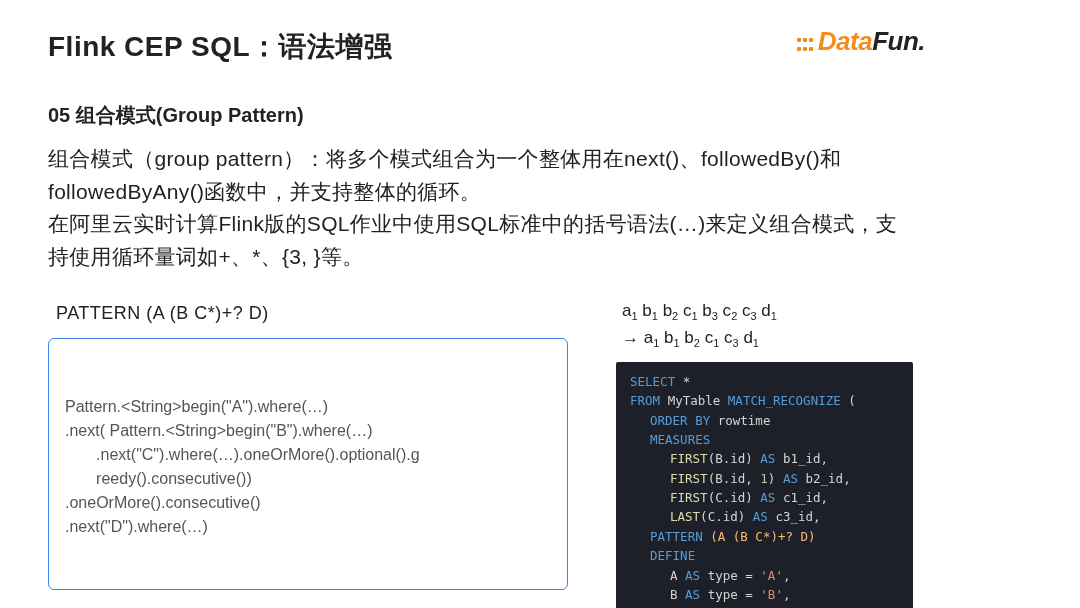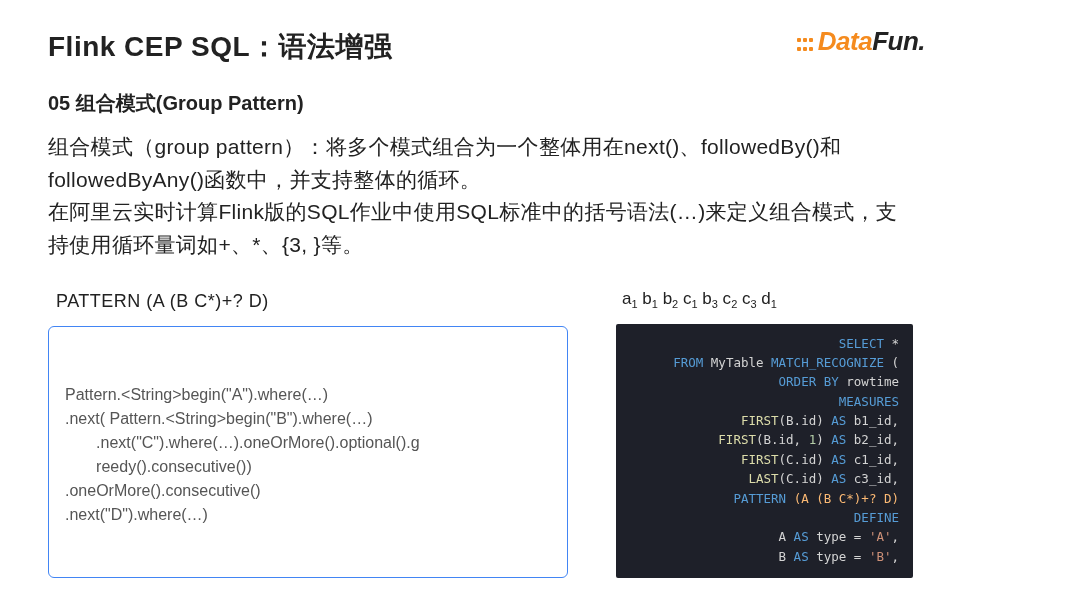--- a/index.html
+++ b/index.html
@@ -4,37 +4,37 @@
 <style>
   * { margin: 0; padding: 0; box-sizing: border-box; }
   html, body { width: 1080px; height: 608px; background: #fff; font-family: "Microsoft YaHei", "PingFang SC", Arial, sans-serif; color: #222; overflow: hidden; }
   .slide { position: relative; width: 961px; height: 608px; padding: 28px 48px 20px 48px; }
   .title { font-size: 28px; font-weight: 800; letter-spacing: 0.5px; }
   .logo { position: absolute; top: 26px; right: 36px; font-size: 26px; font-weight: 900; font-style: italic; letter-spacing: -0.5px; }
   .logo .dots { display:inline-block; vertical-align: middle; margin-right:4px; line-height: 0; }
   .logo .d1 { color: #f58b1e; }
   .logo .d2 { color: #222; }
   .logo-dot { display:inline-block; width:4px; height:4px; background:#f58b1e; margin:1px; border-radius:1px; }
-  .subhead { margin-top: 24px; font-size: 20px; font-weight: 700; }
+  .subhead { margin-top: 36px; font-size: 20px; font-weight: 700; }
   .desc { margin-top: 14px; font-size: 21px; line-height: 1.55; max-width: 960px; font-weight: 500; letter-spacing: 0.3px; }
   .cols { display: flex; margin-top: 26px; gap: 48px; }
   .left { flex: 0 0 520px; }
   .right { flex: 1; }
   .pattern-head { font-size: 18px; margin: 4px 0 14px 8px; letter-spacing: 0.5px; }
   .java-box { border: 1.5px solid #4285f4; border-radius: 6px; padding: 56px 18px 36px 16px; min-height: 252px; }
   .java-code { font-family: Arial, sans-serif; font-size: 16px; color: #555; line-height: 1.5; white-space: pre; }
   .seq { font-size: 17px; margin-bottom: 10px; line-height: 1.45; padding-left: 6px; }
   .seq sub { font-size: 11px; vertical-align: sub; }
   .sql-box { background: #1e2029; border-radius: 2px; padding: 10px 14px 12px 14px; font-family: "Consolas", "Menlo", monospace; font-size: 12.5px; line-height: 1.55; color: #d4d4d4; }
   .sql-box .kw   { color: #569cd6; }
   .sql-box .fn   { color: #dcdcaa; }
   .sql-box .num  { color: #b5cea8; }
   .sql-box .str  { color: #ce9178; }
   .sql-box .pat  { color: #fdba74; }
-  .sql-line { white-space: pre; text-align: right; }
+  .sql-line { white-space: pre; }
   .ind1 { padding-left: 20px; }
   .ind2 { padding-left: 40px; }
 </style>
 </head>
 <body>
 
 <div class="slide">
 
   <div class="title">Flink CEP SQL：语法增强</div>
 
@@ -57,20 +57,21 @@
 .next( Pattern.&lt;String&gt;begin("B").where(…)
        .next("C").where(…).oneOrMore().optional().g
        reedy().consecutive())
 .oneOrMore().consecutive()
 .next("D").where(…)</div>
       </div>
     </div>
     <div class="right">
       <div class="seq">
         <div id="seq1">a<sub>1</sub> b<sub>1</sub> b<sub>2</sub> c<sub>1</sub> b<sub>3</sub> c<sub>2</sub> c<sub>3</sub> d<sub>1</sub></div>
+        <div id="seq2">→ a<sub>1</sub> b<sub>1</sub> b<sub>2</sub> c<sub>1</sub> c<sub>3</sub> d<sub>1</sub></div>
       </div>
       <div class="sql-box">
         <div class="sql-line"><span class="kw">SELECT</span><span> *</span></div>
         <div class="sql-line"><span class="kw">FROM</span><span> MyTable </span><span class="kw">MATCH_RECOGNIZE</span><span> (</span></div>
         <div class="sql-line ind1"><span class="kw">ORDER BY</span><span> rowtime</span></div>
         <div class="sql-line ind1"><span class="kw">MEASURES</span></div>
         <div class="sql-line ind2"><span class="fn">FIRST</span><span>(B.id) </span><span class="kw">AS</span><span> b1_id,</span></div>
         <div class="sql-line ind2"><span class="fn">FIRST</span><span>(B.id, </span><span class="num">1</span><span>) </span><span class="kw">AS</span><span> b2_id,</span></div>
         <div class="sql-line ind2"><span class="fn">FIRST</span><span>(C.id) </span><span class="kw">AS</span><span> c1_id,</span></div>
         <div class="sql-line ind2"><span class="fn">LAST</span><span>(C.id) </span><span class="kw">AS</span><span> c3_id,</span></div>

